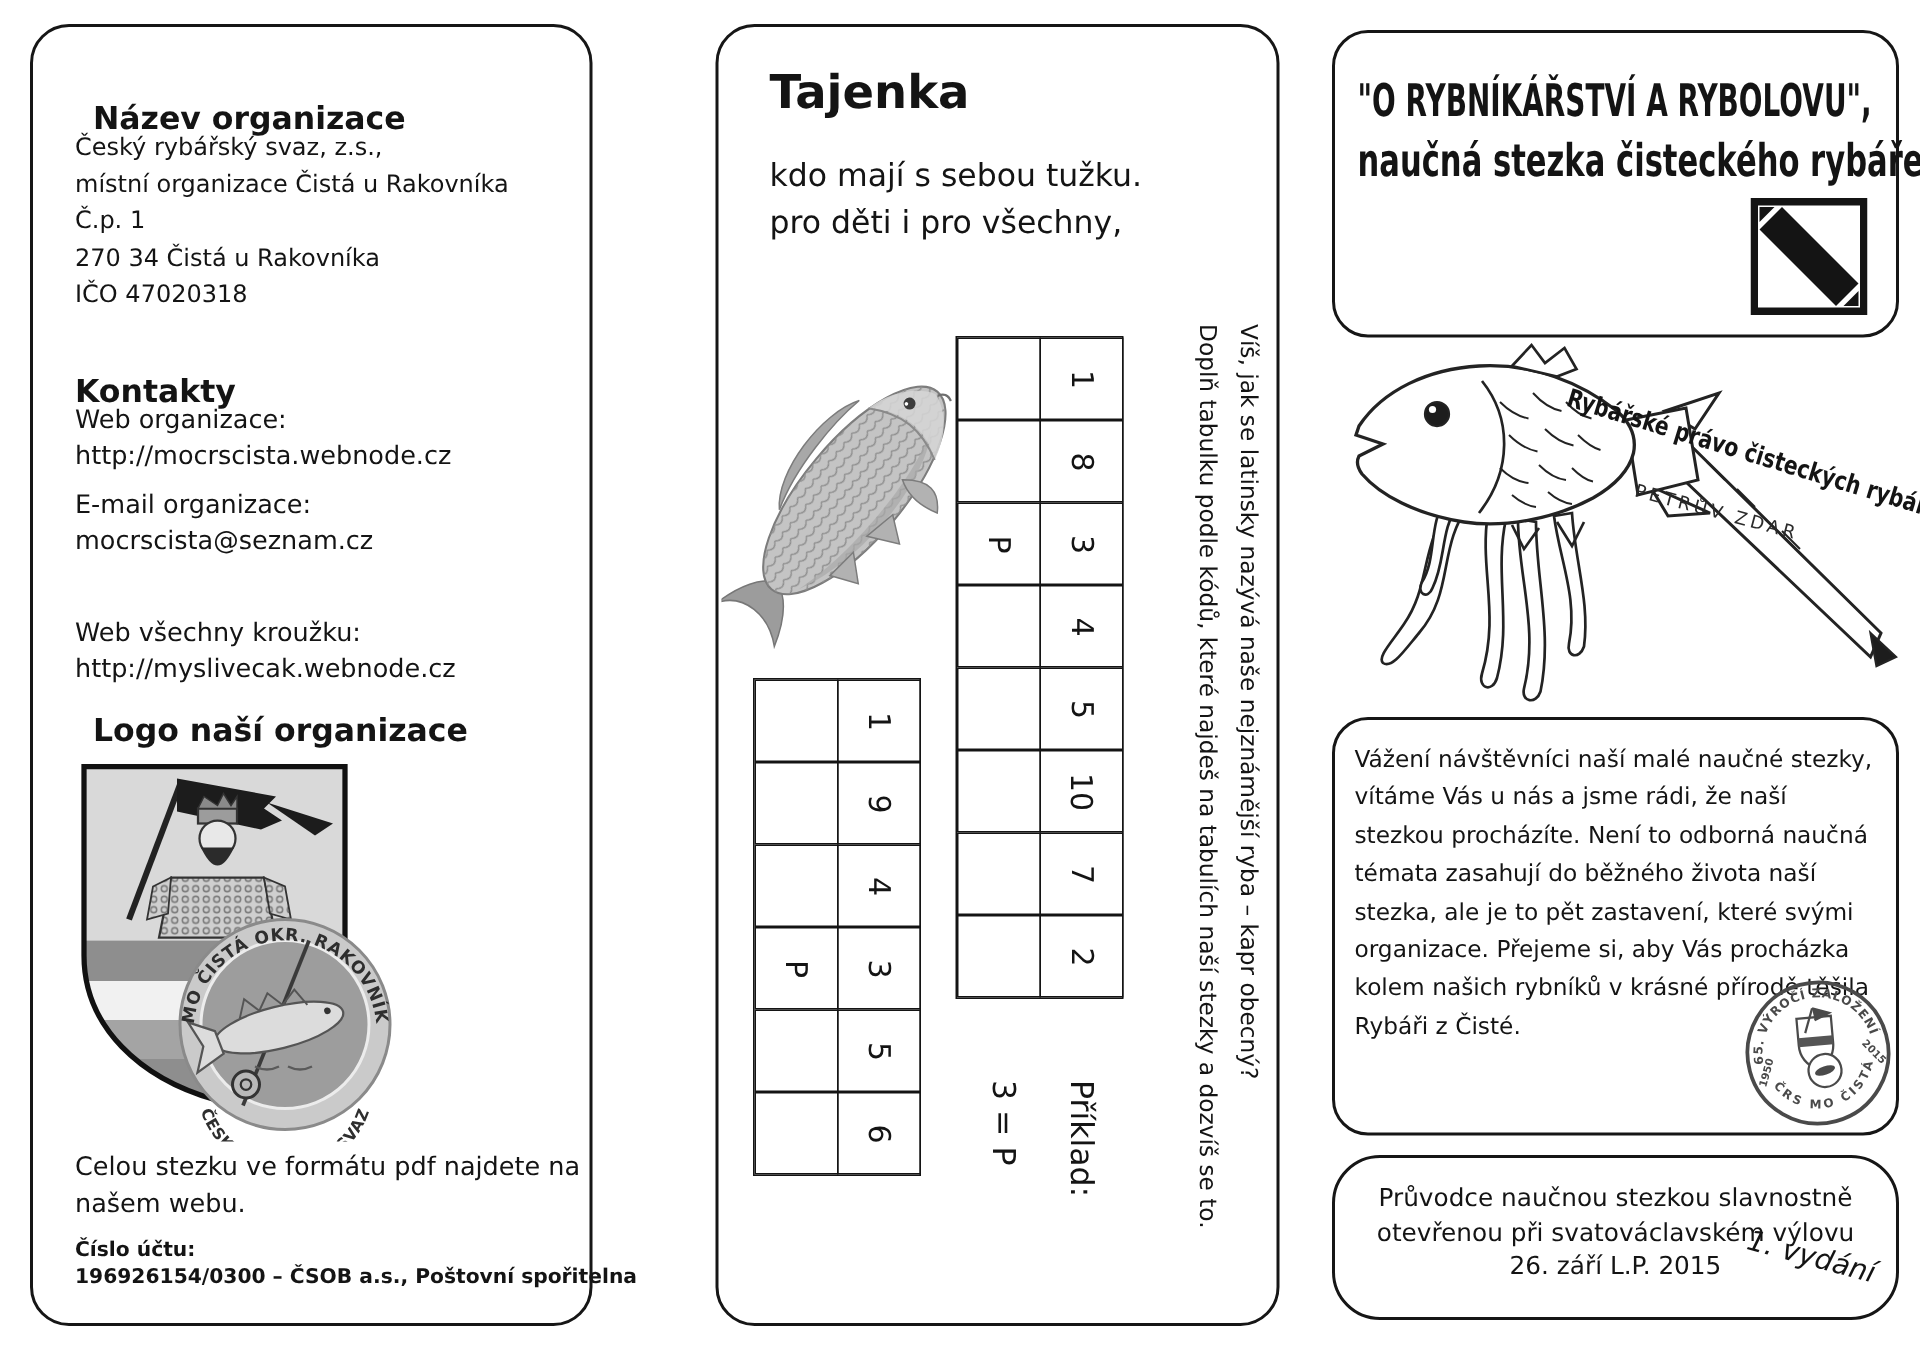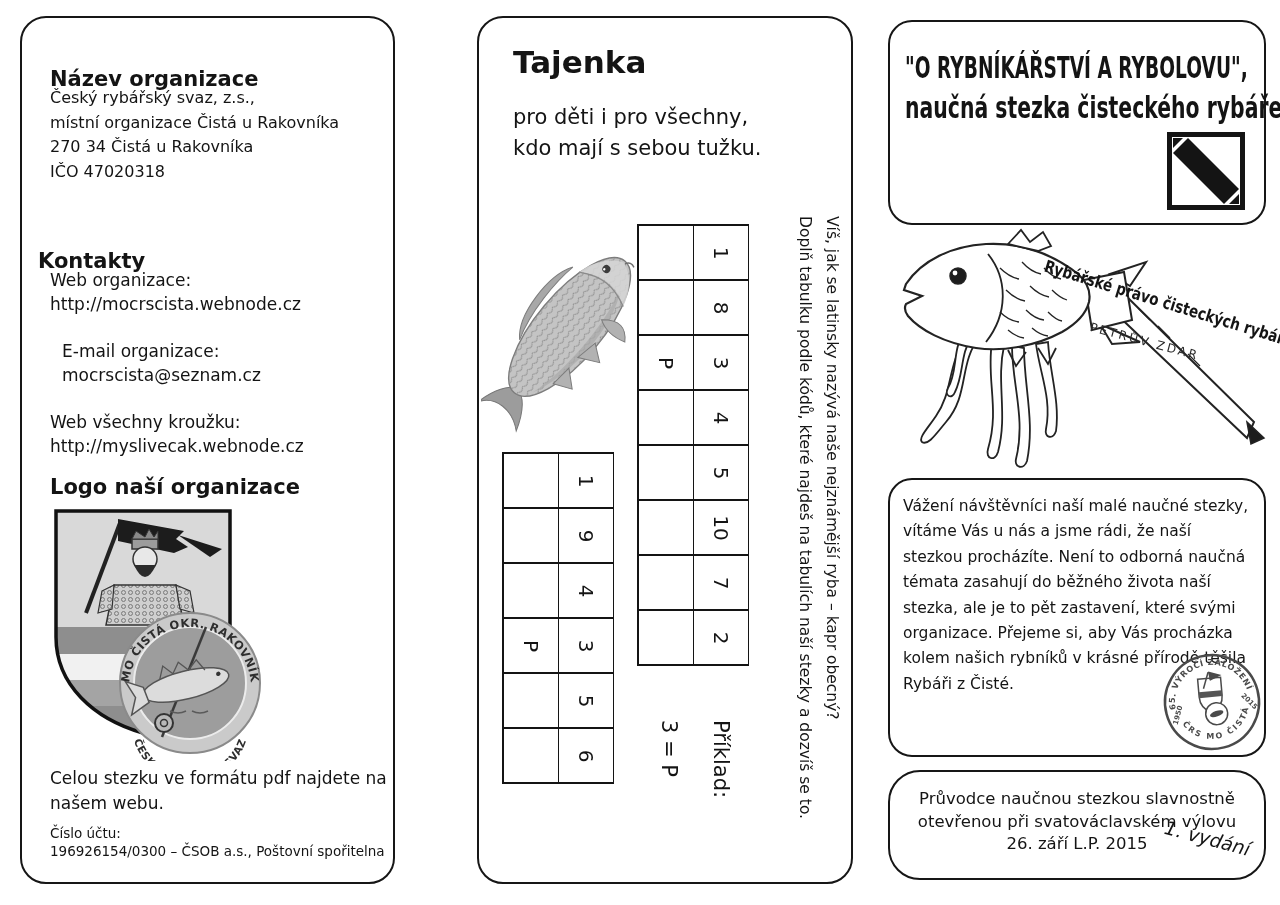--- a/index.html
+++ b/index.html
@@ -1,24 +1,24 @@
 <!DOCTYPE html>
 <html><head>
 <meta charset="utf-8">
 <style>
   html,body{margin:0;padding:0;background:#fff;}
   .page{position:relative;width:1280px;height:905px;background:#ffffff;
         font-family:"DejaVu Sans",sans-serif;color:#141414;overflow:hidden;}
   .panel{position:absolute;background:#fff;border:2px solid #161616;border-radius:26px;}
   .abs{position:absolute;}
-  .heading{position:absolute;font-weight:bold;font-size:21px;white-space:nowrap;}
+  .heading{position:absolute;font-weight:bold;font-size:21px;white-space:nowrap;margin-left:12px;}
   .body17 div{font-size:16px;line-height:24.5px;white-space:nowrap;}
   .contact .cl,.contact .cv{font-size:17px;line-height:24px;white-space:nowrap;}
   .small-note div{font-size:17px;line-height:25px;white-space:nowrap;}
-  .acct{font-size:13.5px;line-height:18px;white-space:nowrap;}
+  .acct{font-size:13.5px;line-height:18px;white-space:nowrap;font-weight:bold;}
 
   
   .mp-title{position:absolute;font-size:31px;font-weight:bold;white-space:nowrap;}
   .mp-sub div{font-size:21px;line-height:31px;white-space:nowrap;}
   .vblock{position:absolute;writing-mode:vertical-rl;text-orientation:mixed;}
   .instr{right:6px;top:198px;height:655px;font-size:15.5px;line-height:27px;}
   .example{right:104px;top:702px;height:170px;font-size:21px;line-height:52px;font-weight:normal;}
   .puzzle-grid{position:absolute;display:grid;grid-template-columns:55px 55px;border:1px solid #141414;background:#fff;}
   .pcell{width:54px;height:53px;border:1px solid #141414;display:flex;align-items:center;justify-content:center;}
   .pcell span{display:inline-block;transform:rotate(90deg);font-size:20px;line-height:1;}
@@ -41,31 +41,32 @@
 <body>
 
 <div class="page">
 
   <section class="panel" style="left:20px;top:16px;width:371px;height:864px;">
     <h2 class="heading" style="left:28px;top:32px;">Název organizace</h2>
 
     <div class="abs body17" style="left:28px;top:68px;">
       <div>Český rybářský svaz, z.s.,</div>
       <div>místní organizace Čistá u Rakovníka</div>
+      <div>Č.p. 1</div>
       <div>270 34 Čistá u Rakovníka</div>
       <div>IČO 47020318</div>
     </div>
 
     <h2 class="heading" style="left:16px;top:214px;">Kontakty</h2>
 
     <div class="abs contact" style="left:28px;top:250px;">
       <div class="cl">Web organizace:</div>
       <div class="cv">http://mocrscista.webnode.cz</div>
     </div>
-    <div class="abs contact" style="left:28px;top:321px;margin-left:12px;">
+    <div class="abs contact" style="left:28px;top:307px;">
       <div class="cl">E-mail organizace:</div>
       <div class="cv">mocrscista@seznam.cz</div>
     </div>
     <div class="abs contact" style="left:28px;top:392px;">
       <div class="cl">Web všechny kroužku:</div>
       <div class="cv">http://myslivecak.webnode.cz</div>
     </div>
 
     <h2 class="heading" style="left:28px;top:440px;">Logo naší organizace</h2>
 
@@ -130,22 +131,22 @@
       <div>Celou stezku ve formátu pdf najdete na</div>
       <div>našem webu.</div>
     </div>
     <div class="abs acct" style="left:28px;top:806px;">Číslo účtu:</div>
     <div class="abs acct" style="left:28px;top:824px;">196926154/0300 – ČSOB a.s., Poštovní spořitelna</div>
   </section>
 
   <section class="panel" style="left:457px;top:16px;width:372px;height:864px;margin-left:20px;">
     <div class="mp-title" style="left:34px;top:26px;">Tajenka</div>
     <div class="abs mp-sub" style="left:34px;top:84px;">
+      <div>kdo mají s sebou tužku.</div>
       <div>pro děti i pro všechny,</div>
-      <div>kdo mají s sebou tužku.</div>
     </div>
 
     <svg class="abs" style="left:2px;top:186px;" width="172" height="252" viewBox="0 0 172 252">
       <defs>
         <pattern id="sc" width="8" height="7" patternUnits="userSpaceOnUse">
           <path d="M0,2 Q4,7 8,2" fill="none" stroke="#8f8f8f" stroke-width="0.9"></path>
         </pattern>
       </defs>
       <g transform="translate(86,126) rotate(-50)">
         <path d="M-112,-22 C-96,-12 -96,10 -110,26 C-92,20 -80,12 -76,0 C-80,-10 -94,-18 -112,-22 Z" fill="#9c9c9c" stroke="#777" stroke-width="1"></path>

